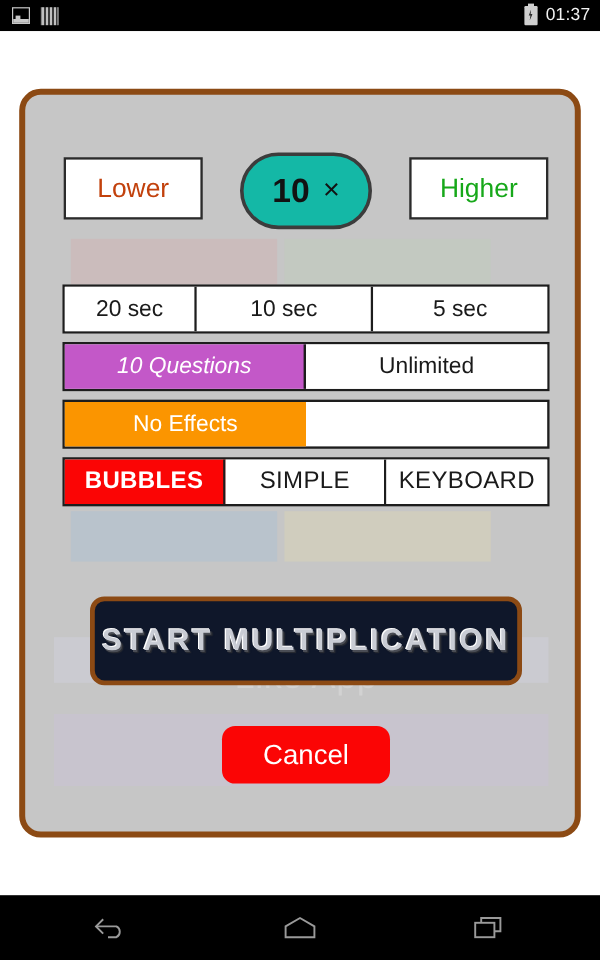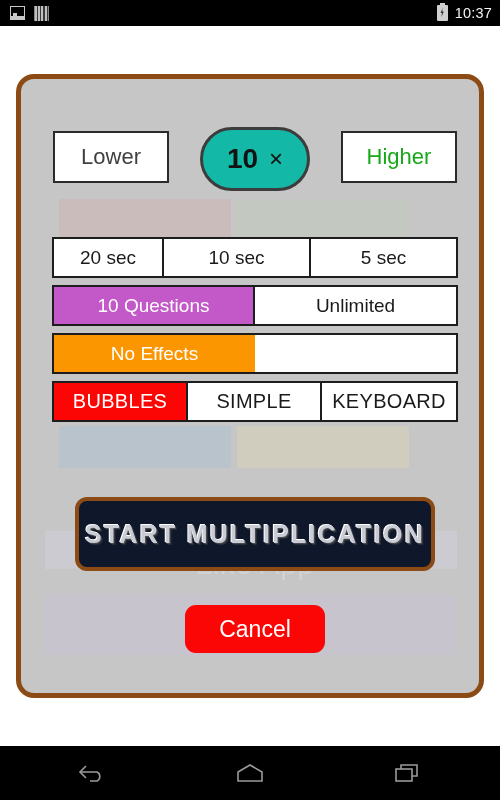--- a/index.html
+++ b/index.html
@@ -129,21 +129,21 @@
     top: 0;
     width: 116px; height: 52px;
     background: #ffffff;
     border: 2px solid #2b2b2b;
     box-sizing: border-box;
     display: flex;
     align-items: center;
     justify-content: center;
     font-size: 22px;
   }
-  .btn-lower  { left: 32px;  color: #404040; }
+  .btn-lower  { left: 32px;  color: #c2410c; }
   .btn-higher { left: 320px; color: #17a81a; }
   .factor-oval {
     position: absolute;
     left: 179px; top: -4px;
     width: 110px; height: 64px;
     box-sizing: border-box;
     background: #14b8a6;
     border: 3px solid #3c3c3c;
     border-radius: 34px;
     display: flex;
@@ -181,29 +181,29 @@
     color: #1a1a1a;
     border-right: 2px solid #1d1d1d;
     box-sizing: border-box;
     background: #ffffff;
     overflow: hidden;
     white-space: nowrap;
   }
   .seg:last-child { border-right: none; }
   .seg.sel { color: #ffffff; }
   .seg.sel-blue   { background: #0a66e8; }
-  .seg.sel-purple { background: #c358c8; }
+  .seg.sel-purple { background: #c358c8; font-style: italic; }
   .seg.sel-orange { background: #fb9500; }
   .seg.sel-red    { background: #fb0505; }
 
   
   .row-timer .seg:nth-child(1) { flex: 0 0 110px; }
   .row-questions .seg:nth-child(1) { flex: 0 0 201px; }
   .row-effects .seg:nth-child(1) { flex: 0 0 201px; }
-  .row-input .seg:nth-child(1) { flex: 0 0 134px; }
+  .row-input .seg:nth-child(1) { flex: 0 0 134px; font-weight: bold; }
   .row-input .seg:nth-child(2) { flex: 0 0 134px; }
 
   .row-input .seg { font-size: 20px; letter-spacing: 0.3px; }
 
   
   .start-btn {
     position: absolute;
     left: 54px; top: 418px;
     width: 360px; height: 74px;
     box-sizing: border-box;
@@ -261,21 +261,21 @@
 </head>
 <body>
 
 <div class="statusbar">
   <div class="sb-left">
     <span class="icon-screenshot"></span>
     <span class="icon-bars"></span>
   </div>
   <div class="sb-right">
     <span class="icon-battery"></span>
-    <span class="sb-time">10:37</span>
+    <span class="sb-time">01:37</span>
   </div>
 </div>
 
 <div class="app-area">
 
   <div class="dialog">
 
     <div class="ghost ghost-a"></div>
     <div class="ghost ghost-b"></div>
     <div class="ghost ghost-c"></div>

